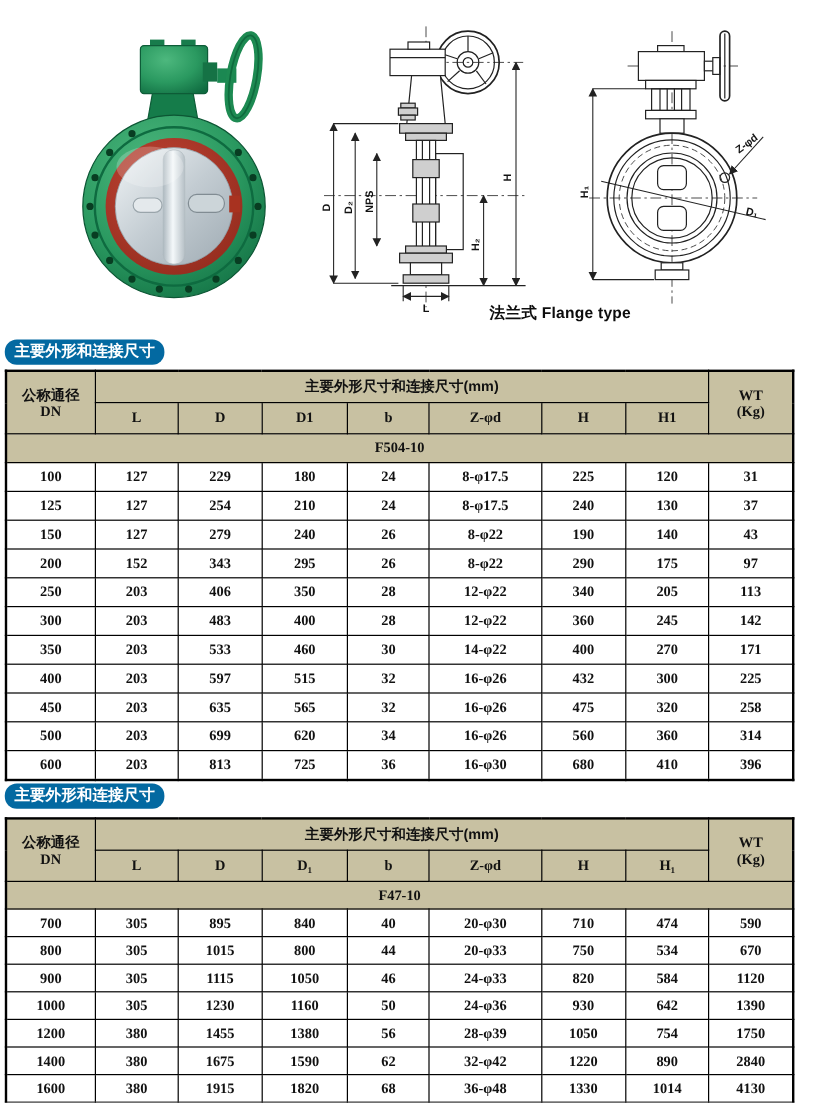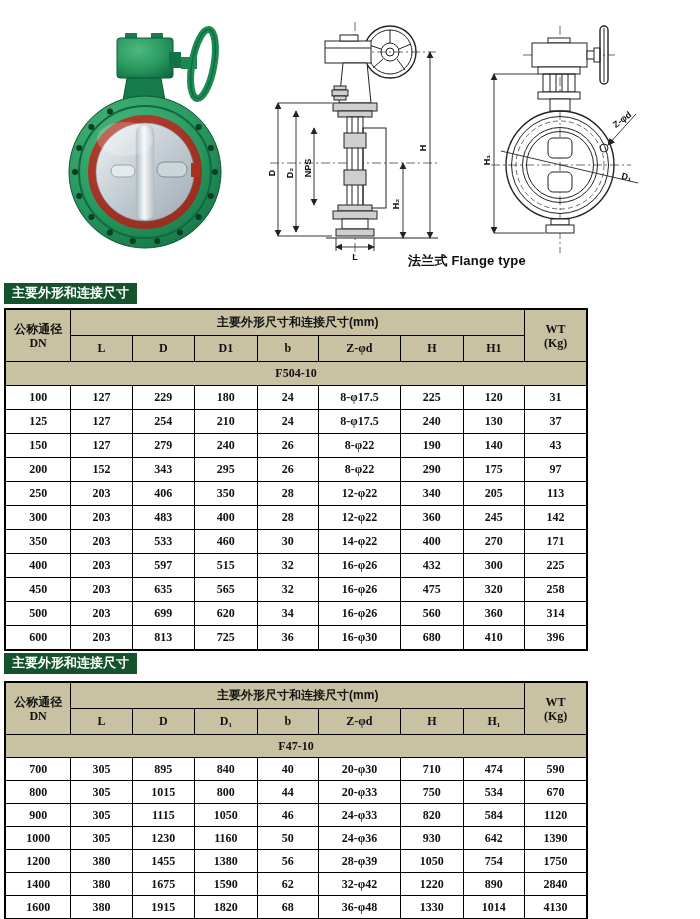--- a/index.html
+++ b/index.html
@@ -8,27 +8,27 @@
 
   .page { position:absolute; left:0; top:0; width:700px; height:919px; background:#fff; overflow:hidden; }
 
   
   .fig { position:absolute; }
   .fig svg { display:block; }
   .caption { position:absolute; left:408px; top:252px; width:140px;
              font:bold 13px "Liberation Sans",sans-serif; color:#0d0d0d; letter-spacing:.2px; }
 
   
-  .badge { position:absolute; left:4px; display:inline-block; background:#14532d; color:#fff;
-           font:bold 13px "Liberation Sans",sans-serif; padding:3px 8px 4px; line-height:14px; }
+  .badge { position:absolute; left:4px; display:inline-block; background:#0369a1; color:#fff;
+           font:bold 13px "Liberation Sans",sans-serif; padding:3px 8px 4px; line-height:14px;border-radius:10px; }
   #badge1 { top:283px; }
   #badge2 { top:653px; }
 
   
-  .spec-table { position:absolute; left:4px; width:584px; border-collapse:collapse;
+  .spec-table { position:absolute; left:4px; width:658px; border-collapse:collapse;
                 table-layout:fixed; background:#fff; border:2px solid #000; }
   #table1 { top:308px; }
   #table2 { top:681px; }
   .spec-table th, .spec-table td { border:1px solid #000; text-align:center; vertical-align:middle; padding:0; }
   .spec-table thead th { background:#c8c1a2; height:25px;
                          font:bold 12px "Liberation Sans",sans-serif; }
   .spec-table thead tr.h2 th { font:bold 12px "Liberation Serif",serif; }
   .corner .line, .wt .line { display:block; line-height:14px; }
   .corner .serif, .wt .line { font-family:Liberation Serif, serif; font-weight:bold; }
   .model-row td { background:#c8c1a2; height:22px; font:bold 12px "Liberation Serif",serif;margin-left:44px; }

